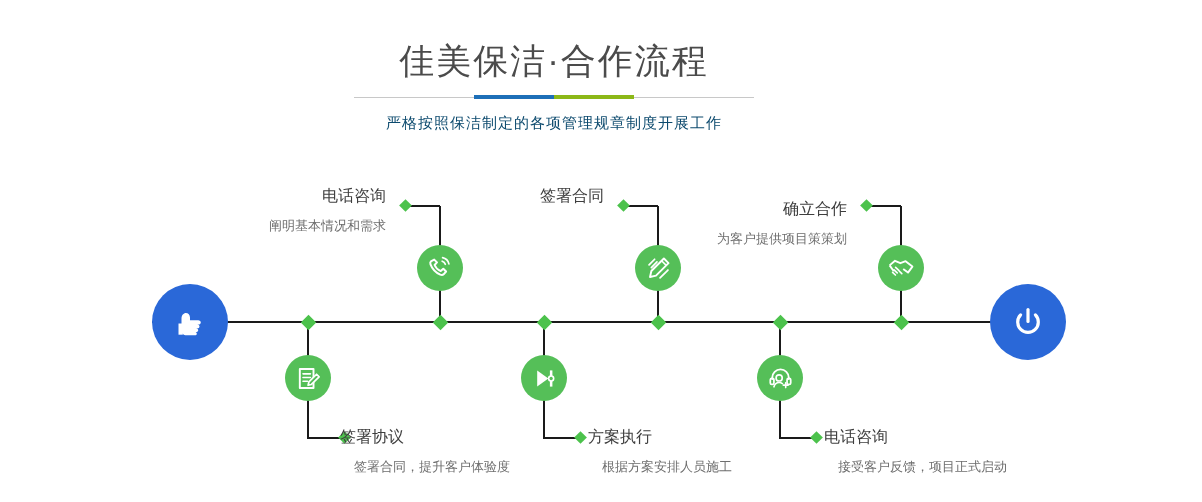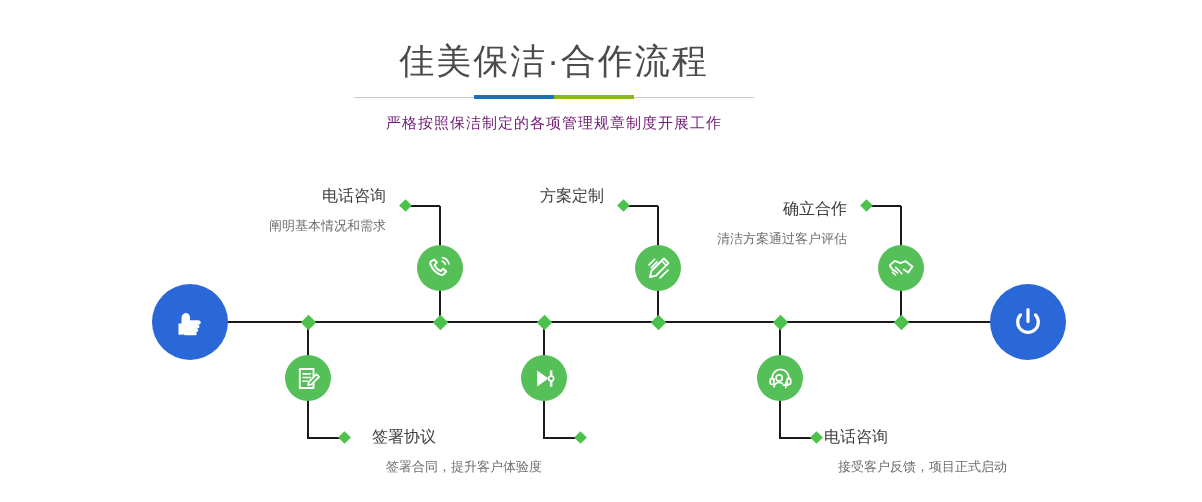--- a/index.html
+++ b/index.html
@@ -55,21 +55,21 @@
     position: absolute;
     left: 200px; top: 2px;
     width: 80px;
     height: 4px;
     background: #8cb817;
   }
   .sub-title {
     margin: 0;
     padding-top: 9px;
     font-size: 15px;
-    color: #701a75;
+    color: #0c4a6e;
     letter-spacing: 1px;
     line-height: 22px;
   }
 
   
   .timeline {
     position: absolute;
     left: 0; top: 0;
     width: 1202px;
     height: 380px;
@@ -204,68 +204,72 @@
   <div class="diamond" style="left:340px; top:433px;"></div>
   <div class="node-icon" style="left:285px; top:355px;">
     <svg width="27" height="27" viewBox="0 0 28 28">
       <path fill="none" stroke="#ffffff" stroke-width="2" stroke-linejoin="round" d="M5 4.2h14.2v19.6H5z"></path>
       <line x1="8.3" y1="9.2" x2="16" y2="9.2" stroke="#ffffff" stroke-width="1.7" stroke-linecap="round"></line>
       <line x1="8.3" y1="13" x2="16" y2="13" stroke="#ffffff" stroke-width="1.7" stroke-linecap="round"></line>
       <line x1="8.3" y1="16.8" x2="13" y2="16.8" stroke="#ffffff" stroke-width="1.7" stroke-linecap="round"></line>
       <path fill="#55bf58" stroke="#ffffff" stroke-width="1.8" stroke-linejoin="round" d="m22.4 9.6 2.6 2.6-8 8-3.4.8.8-3.4z"></path>
     </svg>
   </div>
-  <div class="label bottom" style="left:372px; top:426px;">
+  <div class="label bottom" style="left:340px; top:426px;">
     <div class="title">签署协议</div>
     <div class="desc">签署合同，提升客户体验度</div>
   </div>
 
   <div class="diamond axis-dot" style="left:653px; top:317px;"></div>
   <div class="connector v-line" style="left:657.2px; top:206px; height:116px;"></div>
   <div class="connector h-line" style="left:624px; top:205px; width:34px;"></div>
   <div class="diamond" style="left:619px; top:201px;"></div>
   <div class="node-icon" style="left:635px; top:245px;">
     <svg width="27" height="27" viewBox="0 0 28 28">
       <path fill="none" stroke="#ffffff" stroke-width="2" stroke-linejoin="round" d="m19.6 3.6 4.8 4.8-13 13-6.2 1.4 1.4-6.2z"></path>
       <line x1="17.2" y1="6" x2="22" y2="10.8" stroke="#ffffff" stroke-width="1.7"></line>
       <path fill="none" stroke="#ffffff" stroke-width="1.8" stroke-linecap="round" d="M4.2 10.2 10 4.4M6.6 13 12.4 7.2"></path>
       <path fill="none" stroke="#ffffff" stroke-width="1.8" stroke-linecap="round" d="M15.6 23.8 21.4 18M18 21.4 23.8 15.6"></path>
     </svg>
   </div>
   <div class="label top" style="right:598px; top:185px;">
-    <div class="title">方案定制</div>
+    <div class="title">签署合同</div>
   </div>
 
   <div class="diamond axis-dot" style="left:539px; top:317px;"></div>
   <div class="connector v-line" style="left:543.2px; top:321px; height:117px;"></div>
   <div class="connector h-line" style="left:543px; top:437px; width:36px;"></div>
   <div class="diamond" style="left:576px; top:433px;"></div>
   <div class="node-icon" style="left:521px; top:355px;">
     <svg width="27" height="27" viewBox="0 0 28 28">
       <path fill="#ffffff" d="M6.4 5.6 18 14 6.4 22.4z"></path>
       <rect x="19.6" y="5.6" width="2.6" height="16.8" fill="#ffffff"></rect>
       <circle cx="20.9" cy="14" r="3.4" fill="#ffffff"></circle>
       <circle cx="20.9" cy="14" r="1.7" fill="#55bf58"></circle>
     </svg>
+  </div>
+  <div class="label bottom" style="left:588px; top:426px;">
+    <div class="title">方案执行</div>
+    <div class="desc">根据方案安排人员施工</div>
   </div>
 
   <div class="diamond axis-dot" style="left:896px; top:317px;"></div>
   <div class="connector v-line" style="left:900.2px; top:206px; height:116px;"></div>
   <div class="connector h-line" style="left:867px; top:205px; width:34px;"></div>
   <div class="diamond" style="left:862px; top:201px;"></div>
   <div class="node-icon" style="left:878px; top:245px;">
     <svg width="28" height="28" viewBox="0 0 28 28">
       <path fill="none" stroke="#ffffff" stroke-width="1.9" stroke-linejoin="round" d="M2.6 11.4 8 6.8l5.4 2.4 5.2-2 6.8 5.4-4.4 6-4.8-3.6"></path>
       <path fill="none" stroke="#ffffff" stroke-width="1.7" stroke-linecap="round" d="m8.6 13.4 3.2 3M7 15.8l3.2 3M5.6 18.4l2.8 2.6M12.2 17l2.6 2.6"></path>
       <path fill="none" stroke="#ffffff" stroke-width="1.9" stroke-linejoin="round" d="m2.6 11.4 4.2 5.8"></path>
     </svg>
   </div>
   <div class="label top" style="right:355px; top:198px;">
     <div class="title">确立合作</div>
-    <div class="desc">清洁方案通过客户评估</div>
+    <div class="desc">为客户提供项目策策划</div>
   </div>
 
   <div class="diamond axis-dot" style="left:775px; top:317px;"></div>
   <div class="connector v-line" style="left:779.2px; top:321px; height:117px;"></div>
   <div class="connector h-line" style="left:779px; top:437px; width:36px;"></div>
   <div class="diamond" style="left:812px; top:433px;"></div>
   <div class="node-icon" style="left:757px; top:355px;">
     <svg width="27" height="27" viewBox="0 0 28 28">
       <path fill="none" stroke="#ffffff" stroke-width="1.9" stroke-linecap="round" d="M5.4 14.6v-1.4a8.6 8.6 0 0 1 17.2 0v1.4"></path>
       <rect x="3.4" y="13.8" width="3.8" height="6.4" rx="1.6" fill="none" stroke="#ffffff" stroke-width="1.8"></rect>

